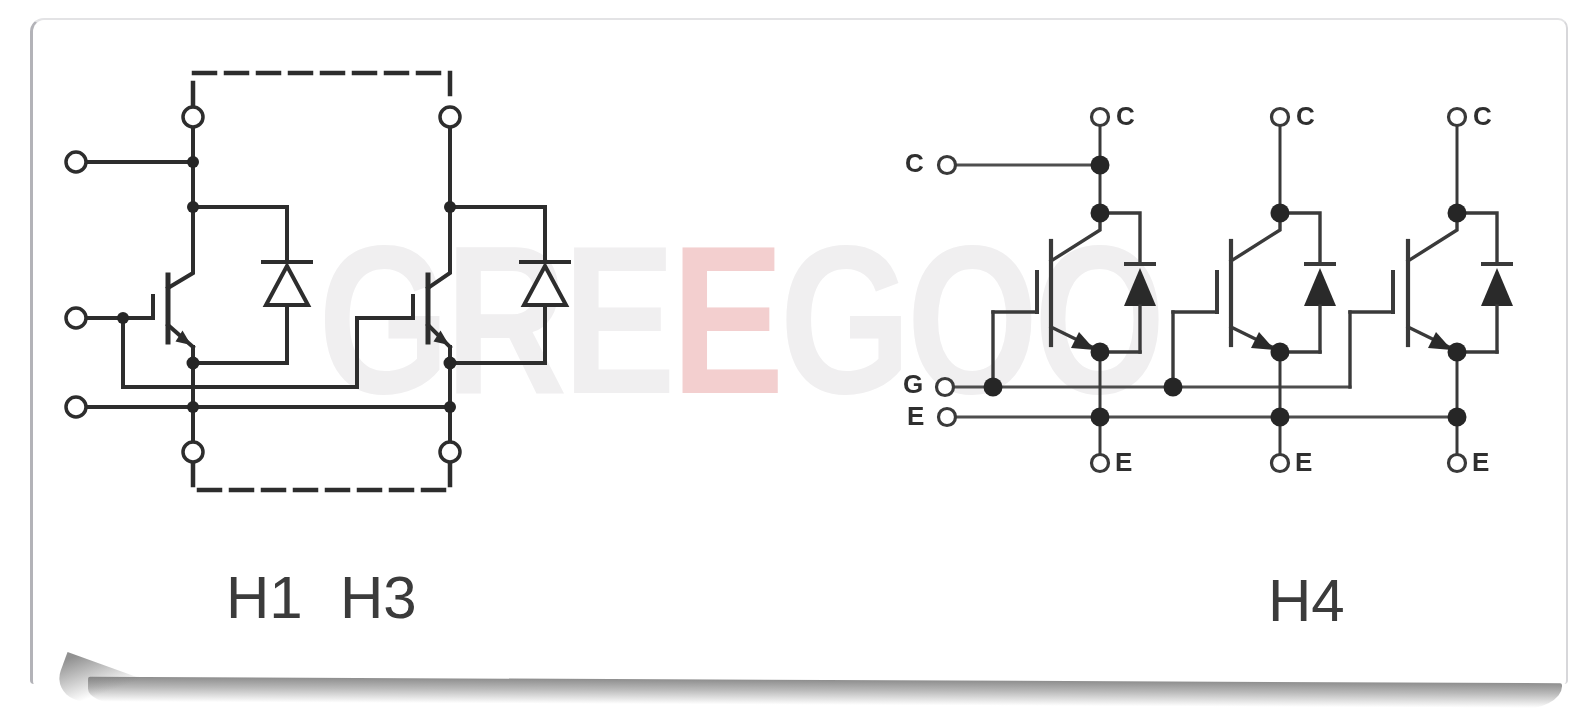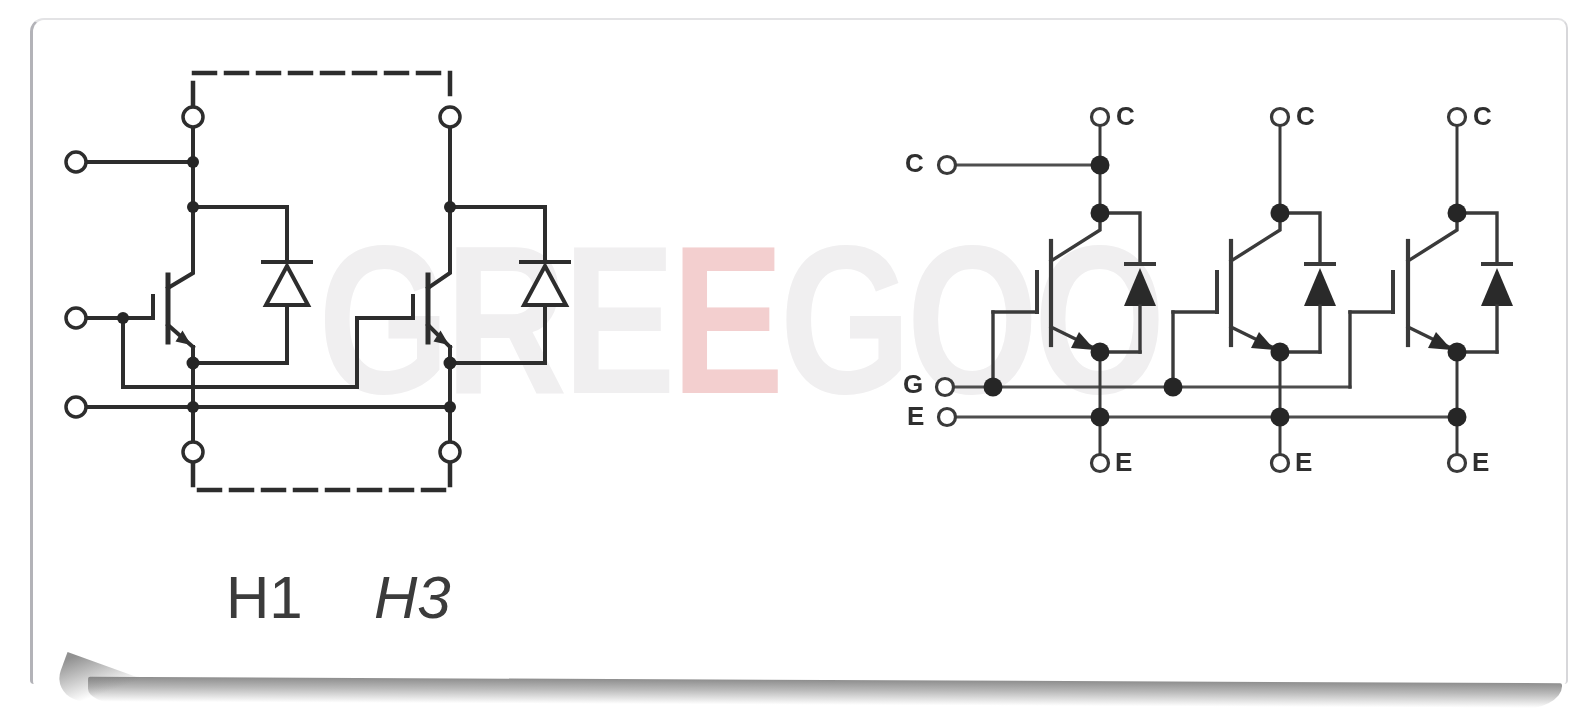--- a/index.html
+++ b/index.html
@@ -203,15 +203,16 @@
 
   <span class="lbl" style="left:905px;top:150px;">C</span>
   <span class="lbl" style="left:903px;top:371px;">G</span>
   <span class="lbl" style="left:907px;top:403px;">E</span>
 
   <span class="lbl" style="left:1115px;top:449px;">E</span>
   <span class="lbl" style="left:1295px;top:449px;">E</span>
   <span class="lbl" style="left:1472px;top:449px;">E</span>
 
   <span class="hlabel" style="left:226px;top:568px;">H1</span>
-  <span class="hlabel" style="left:374px;top:568px;font-style:italic;">H3</span>
+  <span class="hlabel" style="left:340px;top:568px;">H3</span>
+  <span class="hlabel" style="left:1268px;top:571px;">H4</span>
 
 </div>
 
 </body></html>

